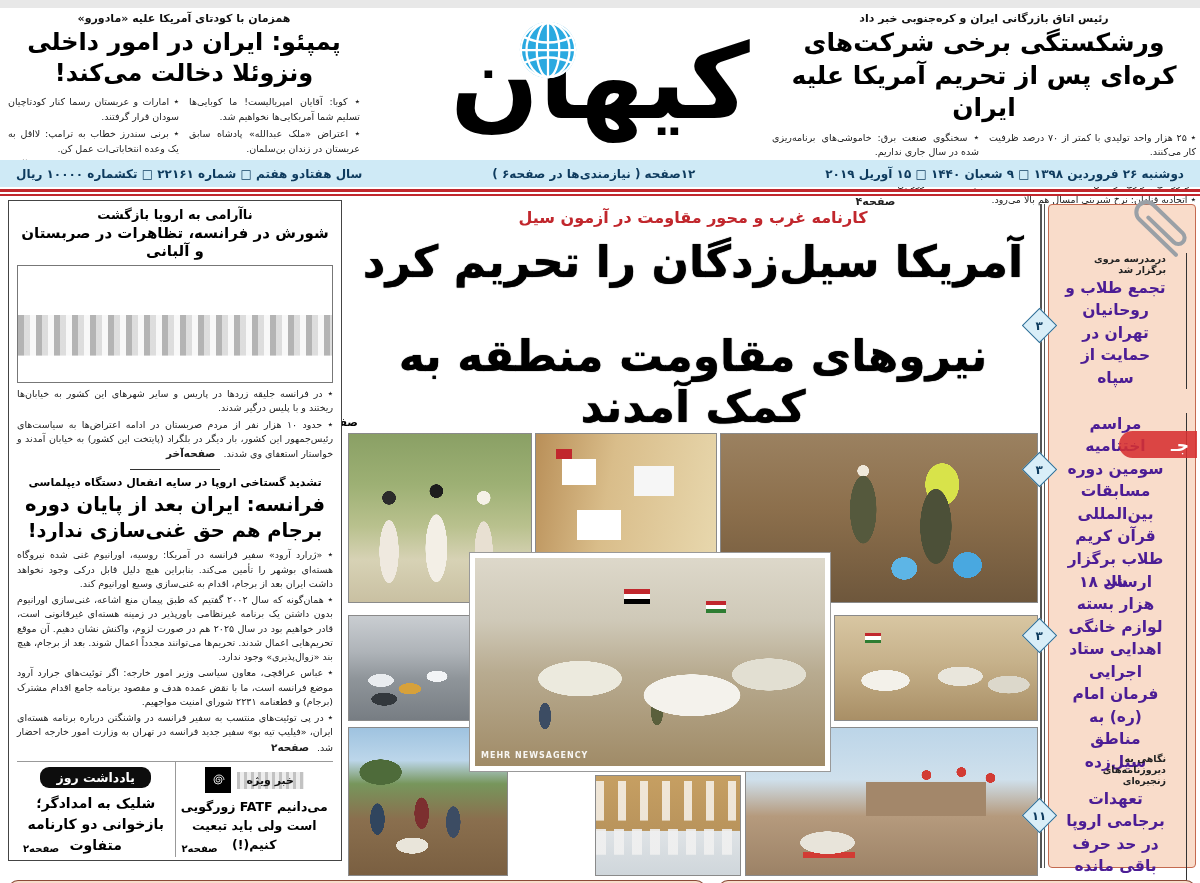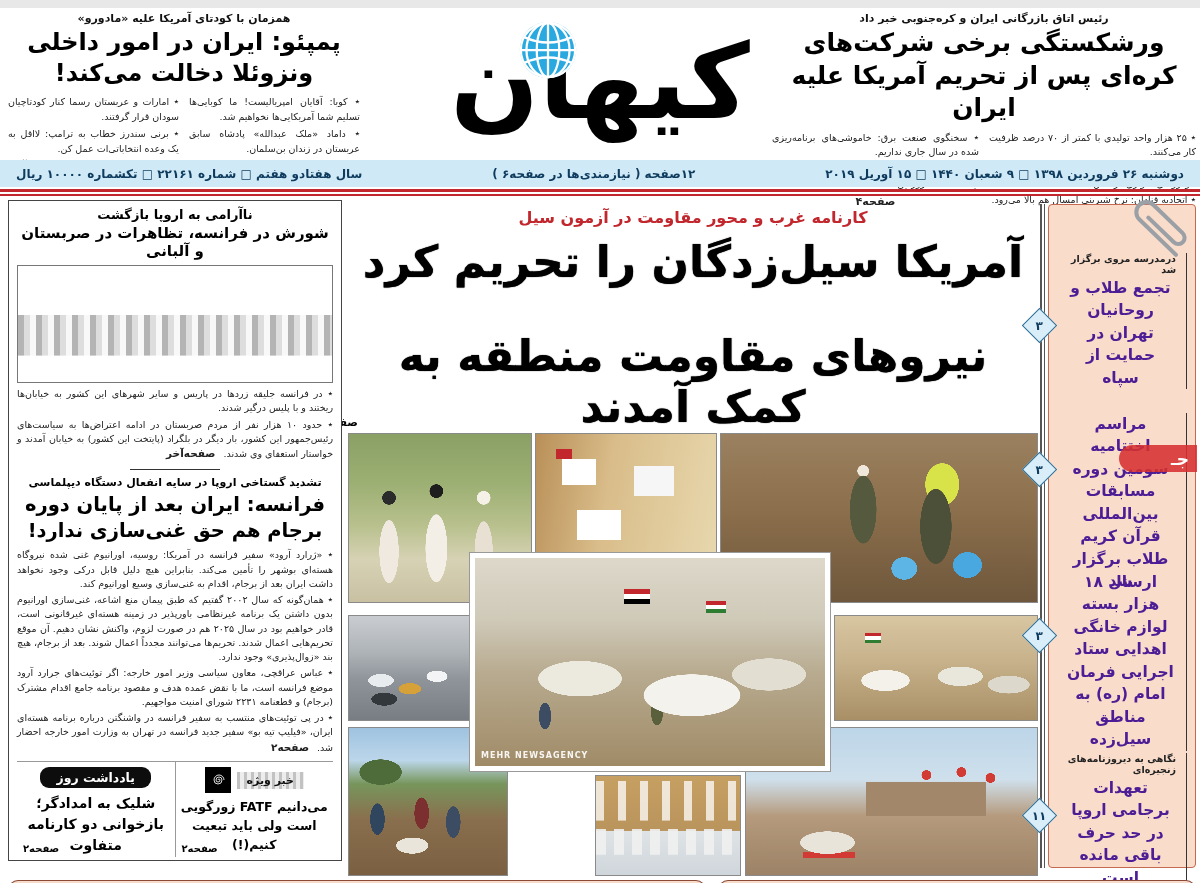--- a/index.html
+++ b/index.html
@@ -180,54 +180,54 @@
   
   .side-rule { position:absolute; left:1040px; top:196px; height:664px; width:5px;
     border-left:2px solid #555; border-right:1px solid #555; }
   .sidebar {
     position:absolute; left:1048px; top:196px; width:148px; height:664px;
     background:#f9dcca; border:1px solid #c46a50; border-radius:4px;
   }
   .paperclip { position:absolute; left:86px; top:-14px; width:54px; height:76px;
     transform:rotate(-46deg); }
   .side-item { position:absolute; right:8px; left:16px; }
-  .side-item-inner { border-right:1.5px solid #333; padding-right:10px; }
+  .side-item-inner { border-right:1.5px solid #333; padding-right:20px; }
   .side-kicker { font-size:9.5px; font-weight:bold; color:#222; text-align:right; margin-bottom:2px; }
   .side-title { font-size:15.5px; font-weight:bold; line-height:1.45; text-align:center; color:#4c1d95; }
   .si1 { top:48px; }
   .si2 { top:208px; }
   .si3 { top:366px; }
   .si4 { top:548px; }
   .badge { position:absolute; left:-22px; width:25px; height:25px;
     background:#d9eef8; border:1.5px solid #2e6e96; transform:rotate(45deg);
     display:flex; align-items:center; justify-content:center; z-index:3; }
   .badge span { transform:rotate(-45deg); font-size:12px; font-weight:bold; color:#0e3b5e; }
   .bd1 { top:108px; } .bd2 { top:252px; } .bd3 { top:418px; } .bd4 { top:598px; }
-  .ribbon { position:absolute; right:-2px; top:240px; width:78px; height:27px; z-index:2;
+  .ribbon { position:absolute; right:-2px; top:226px; width:78px; height:27px; z-index:2;
     background:rgba(214,48,49,.88); border-radius:14px 0 0 14px;
     color:#fff; font-size:17px; font-weight:bold; display:flex; align-items:center; justify-content:flex-start; padding-right:8px; }
 
   
   .strip { position:absolute; top:872px; height:12px; background:#f7dccb;
     border:1.5px solid #8c4a38; border-bottom:none; border-radius:10px 10px 0 0; }
   .strip-left { left:8px; width:698px; }
   .strip-right { left:718px; width:478px; }
 </style>
 </head>
 <body>
 
 <div class="page">
 
   <div class="mast-left">
     <div class="mast-kicker">همزمان با کودتای آمریکا علیه «مادورو»</div>
     <div class="mast-headline">پمپئو: ایران در امور داخلی ونزوئلا دخالت می‌کند!</div>
     <div class="bullets2col">
       <div class="bcol">
         <p class="bullet">کوبا: آقایان امپریالیست! ما کوبایی‌ها تسلیم شما آمریکایی‌ها نخواهیم شد.</p>
-        <p class="bullet">داماد «ملک عبدالله» پادشاه سابق عربستان در زندان بن‌سلمان.</p>
+        <p class="bullet">اعتراض «ملک عبدالله» پادشاه سابق عربستان در زندان بن‌سلمان.</p>
       </div>
       <div class="bcol">
         <p class="bullet">امارات و عربستان رسما کنار کودتاچیان سودان قرار گرفتند.</p>
         <p class="bullet">برنی سندرز خطاب به ترامپ: لااقل به یک وعده انتخاباتی‌ات عمل کن.</p>
         <div class="pref" style="text-align:left">صفحه‌آخر</div>
       </div>
     </div>
   </div>
 
   <div class="mast-center">

